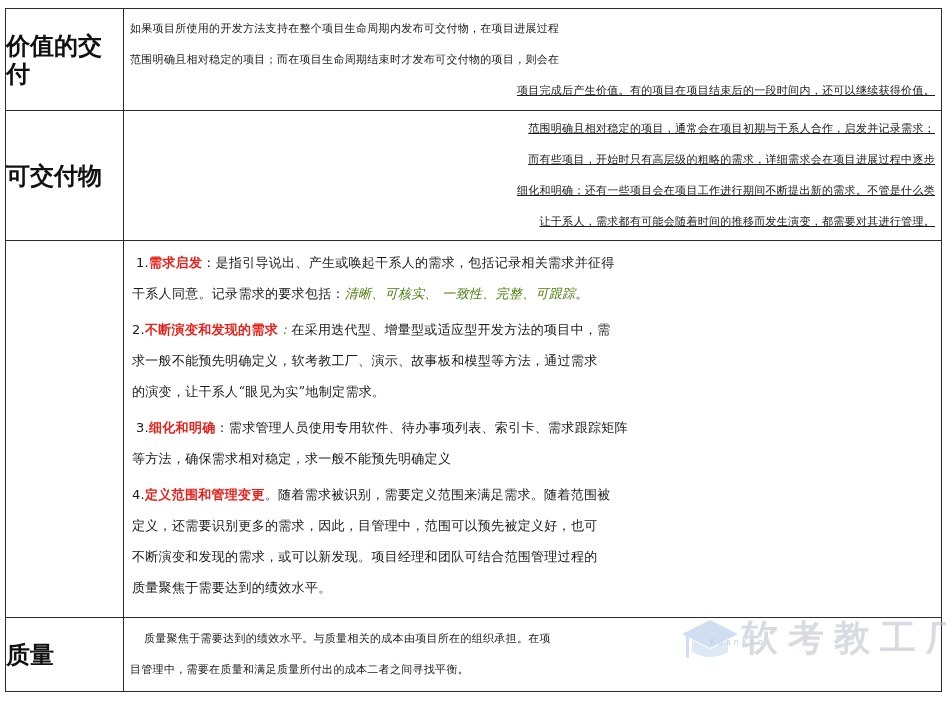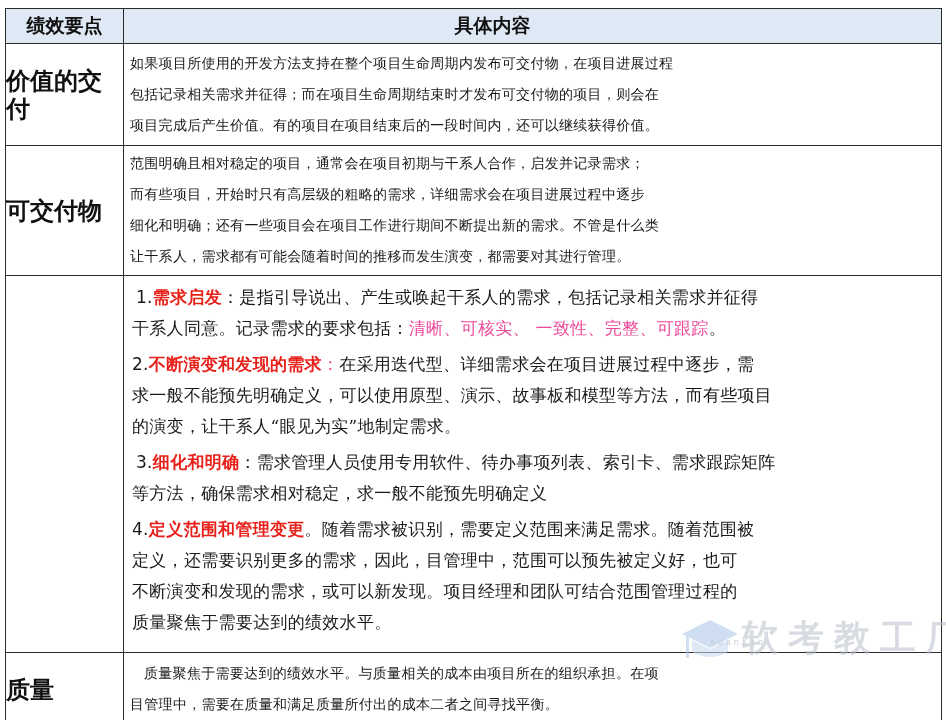--- a/index.html
+++ b/index.html
@@ -42,39 +42,39 @@
     .hdr th.h2 { text-align: center; padding-right: 80px; }
     .key {
       font-family: "DejaVu Sans", "Liberation Sans", sans-serif;
       font-weight: bold;
       font-size: 24px;
       text-align: left;
       line-height: 28px;
       color: #111;
     }
     .content {
-      font-size: 14px;
+      font-size: 11px;
       line-height: 31px;
       padding: 1px 6px 2px 6px !important;
       letter-spacing: 0.3px;
     }
     .content .ln { display: block; white-space: nowrap; }
-    .content .ln.center { text-align: left; }
+    .content .ln.center { text-align: right; text-decoration: underline; }
     .content .ln.indent2 { padding-left: 14px; }
     .req {
       padding: 4px 6px 4px 8px !important;
-      font-size: 17px;
+      font-size: 13px;
       line-height: 31px;
       letter-spacing: 0.3px;
     }
     .req .item { margin-bottom: 5px; }
     .req .item:last-child { margin-bottom: 8px; }
     .req .ln { display: block; white-space: nowrap; }
     .req .ln.first { padding-left: 4px; }
-    .red { color: #ec4899; }
+    .red { color: #4d7c0f; font-style: italic; }
     .redbold { color: #e8201a; font-weight: bold; font-family: "DejaVu Sans", "Liberation Sans", sans-serif; }
     .num { font-family: "DejaVu Sans", "Liberation Sans", sans-serif; }
     .r-value td { height: 98px; }
     .r-deliv td { height: 126px; }
     .r-req td { height: 368px; }
     .r-qual td { height: 70px; }
     .watermark {
       position: absolute;
       left: 676px;
       top: 612px;
@@ -106,33 +106,29 @@
   </style>
 </head>
 <body>
 
 <table class="perf">
   <colgroup>
       <col class="c1">
       <col class="c2">
     </colgroup>
   <tbody>
-      <tr class="hdr">
-    <th>绩效要点</th>
-    <th class="h2">具体内容</th>
-  </tr>
 
   <tr class="r-value">
     <td class="key">
       <div>价值的交</div>
       <div>付</div>
     </td>
     <td class="content">
       <span class="ln">如果项目所使用的开发方法支持在整个项目生命周期内发布可交付物，在项目进展过程</span>
-      <span class="ln">包括记录相关需求并征得；而在项目生命周期结束时才发布可交付物的项目，则会在</span>
+      <span class="ln">范围明确且相对稳定的项目；而在项目生命周期结束时才发布可交付物的项目，则会在</span>
       <span class="ln center">项目完成后产生价值。有的项目在项目结束后的一段时间内，还可以继续获得价值。</span>
     </td>
   </tr>
 
   <tr class="r-deliv">
     <td class="key">可交付物</td>
     <td class="content">
       <span class="ln center">范围明确且相对稳定的项目，通常会在项目初期与干系人合作，启发并记录需求；</span>
       <span class="ln center">而有些项目，开始时只有高层级的粗略的需求，详细需求会在项目进展过程中逐步</span>
       <span class="ln center">细化和明确；还有一些项目会在项目工作进行期间不断提出新的需求。不管是什么类</span>
@@ -141,22 +137,22 @@
   </tr>
 
   <tr class="r-req">
     <td class="key"></td>
     <td class="req">
       <div class="item">
         <span class="ln first"><span class="num">1.</span><span class="redbold">需求启发</span><span>：</span><span>是指引导说出、产生或唤起干系人的需求，包括记录相关需求并征得</span></span>
         <span class="ln"><span>干系人同意。记录需求的要求包括：</span><span class="red">清晰、可核实、 一致性、完整、可跟踪</span><span>。</span></span>
       </div>
       <div class="item">
-        <span class="ln"><span class="num">2.</span><span class="redbold">不断演变和发现的需求</span><span class="red">：</span><span>在采用迭代型、详细需求会在项目进展过程中逐步，需</span></span>
-        <span class="ln">求一般不能预先明确定义，可以使用原型、演示、故事板和模型等方法，而有些项目</span>
+        <span class="ln"><span class="num">2.</span><span class="redbold">不断演变和发现的需求</span><span class="red">：</span><span>在采用迭代型、增量型或适应型开发方法的项目中，需</span></span>
+        <span class="ln">求一般不能预先明确定义，软考教工厂、演示、故事板和模型等方法，通过需求</span>
         <span class="ln">的演变，让干系人“眼见为实”地制定需求。</span>
       </div>
       <div class="item">
         <span class="ln first"><span class="num">3.</span><span class="redbold">细化和明确</span><span>：</span><span>需求管理人员使用专用软件、待办事项列表、索引卡、需求跟踪矩阵</span></span>
         <span class="ln">等方法，确保需求相对稳定，求一般不能预先明确定义</span>
       </div>
       <div class="item">
         <span class="ln"><span class="num">4.</span><span class="redbold">定义范围和管理变更</span><span>。</span><span>随着需求被识别，需要定义范围来满足需求。随着范围被</span></span>
         <span class="ln">定义，还需要识别更多的需求，因此，目管理中，范围可以预先被定义好，也可</span>
         <span class="ln">不断演变和发现的需求，或可以新发现。项目经理和团队可结合范围管理过程的</span>

